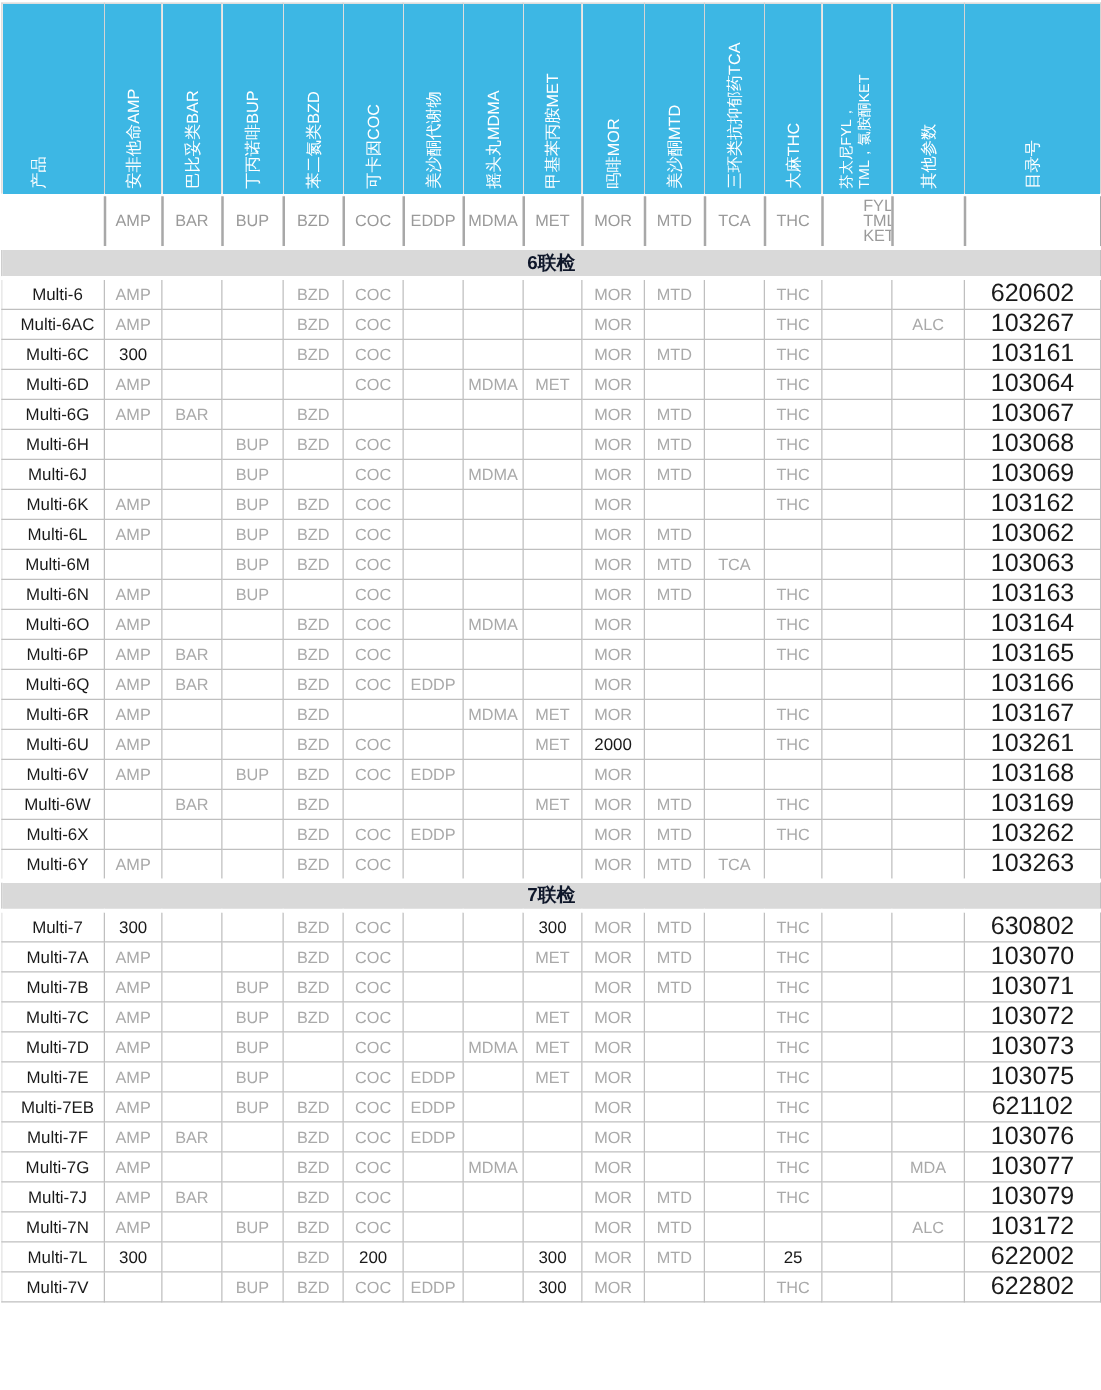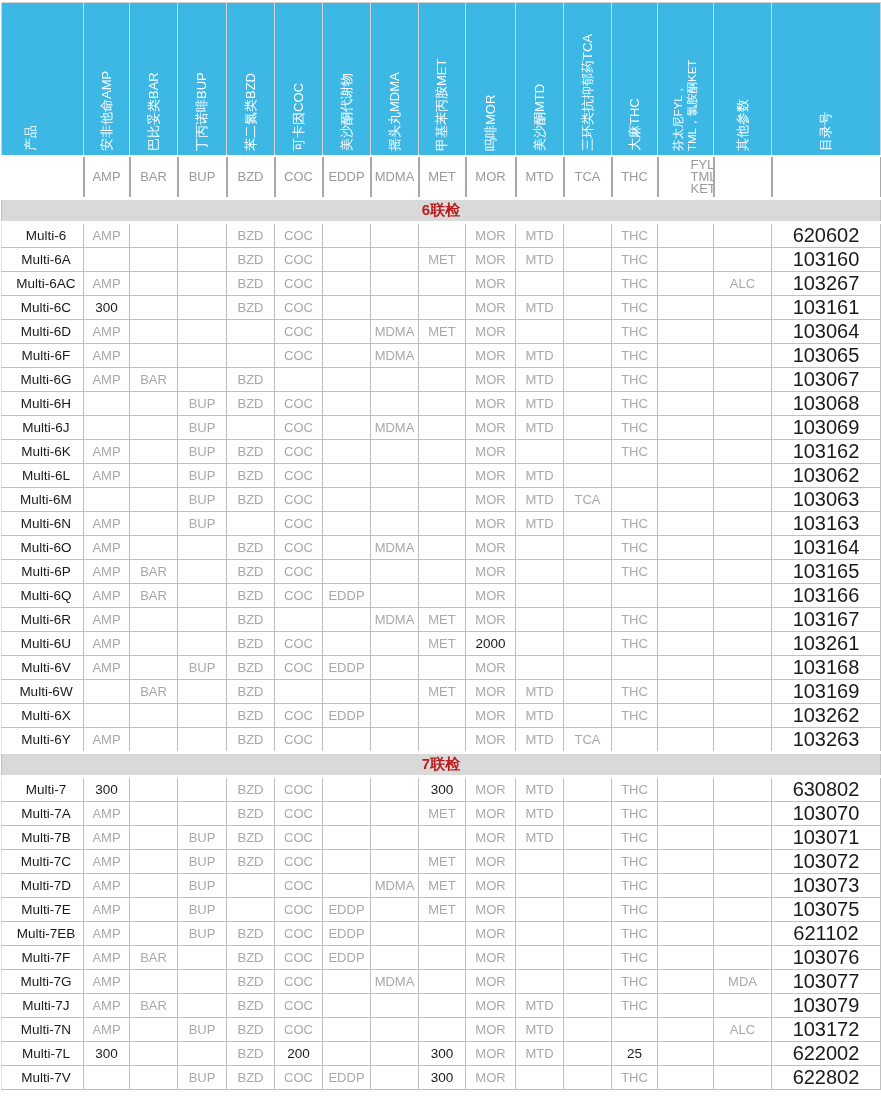--- a/index.html
+++ b/index.html
@@ -28,21 +28,21 @@
   .rot-prod{left:36%;}
 
   
   .abbr-row th{height:43px;background:#fff;border:2px solid #a8a8a8;border-top:none;
     color:#9a9a9a;font-weight:400;font-size:13px;text-align:center;vertical-align:middle;white-space:pre-line;}
   .abbr-row th.first{border-left:none;border-bottom:1px solid #cfcfcf;}
   .abbr-row th.small{font-size:13px;line-height:12px;padding-left:32px;}
 
   
   .section-row td{height:24px;background:var(--bar);border-top:3px solid #fff;border-bottom:3px solid #fff;
-    color:#b91c1c;font-weight:bold;font-size:15px;text-align:center;vertical-align:middle;}
+    color:#0f172a;font-weight:bold;font-size:15px;text-align:center;vertical-align:middle;}
 
   
   tbody td{height:22px;border:1px solid var(--grid);font-size:13px;vertical-align:middle;}
   td.prod{text-align:center;padding-left:7px;color:var(--ink);font-size:13.5px;border-left:1px solid #e3e3e3;}
   td.val{text-align:center;color:var(--muted);}
   td.val.num{color:var(--ink);font-size:13.5px;}
   td.cat{text-align:center;color:var(--ink);font-size:20px;}
 </style>
 </head>
 <body>
@@ -155,38 +155,20 @@
           <td class="val"></td>
           <td class="val">MOR</td>
           <td class="val">MTD</td>
           <td class="val"></td>
           <td class="val">THC</td>
           <td class="val"></td>
           <td class="val"></td>
           <td class="cat">620602</td>
         </tr>
         <tr>
-          <td class="prod">Multi-6A</td>
-          <td class="val"></td>
-          <td class="val"></td>
-          <td class="val"></td>
-          <td class="val">BZD</td>
-          <td class="val">COC</td>
-          <td class="val"></td>
-          <td class="val"></td>
-          <td class="val">MET</td>
-          <td class="val">MOR</td>
-          <td class="val">MTD</td>
-          <td class="val"></td>
-          <td class="val">THC</td>
-          <td class="val"></td>
-          <td class="val"></td>
-          <td class="cat">103160</td>
-        </tr>
-        <tr>
           <td class="prod">Multi-6AC</td>
           <td class="val">AMP</td>
           <td class="val"></td>
           <td class="val"></td>
           <td class="val">BZD</td>
           <td class="val">COC</td>
           <td class="val"></td>
           <td class="val"></td>
           <td class="val"></td>
           <td class="val">MOR</td>
@@ -225,38 +207,20 @@
           <td class="val"></td>
           <td class="val">MDMA</td>
           <td class="val">MET</td>
           <td class="val">MOR</td>
           <td class="val"></td>
           <td class="val"></td>
           <td class="val">THC</td>
           <td class="val"></td>
           <td class="val"></td>
           <td class="cat">103064</td>
-        </tr>
-        <tr>
-          <td class="prod">Multi-6F</td>
-          <td class="val">AMP</td>
-          <td class="val"></td>
-          <td class="val"></td>
-          <td class="val"></td>
-          <td class="val">COC</td>
-          <td class="val"></td>
-          <td class="val">MDMA</td>
-          <td class="val"></td>
-          <td class="val">MOR</td>
-          <td class="val">MTD</td>
-          <td class="val"></td>
-          <td class="val">THC</td>
-          <td class="val"></td>
-          <td class="val"></td>
-          <td class="cat">103065</td>
         </tr>
         <tr>
           <td class="prod">Multi-6G</td>
           <td class="val">AMP</td>
           <td class="val">BAR</td>
           <td class="val"></td>
           <td class="val">BZD</td>
           <td class="val"></td>
           <td class="val"></td>
           <td class="val"></td>

